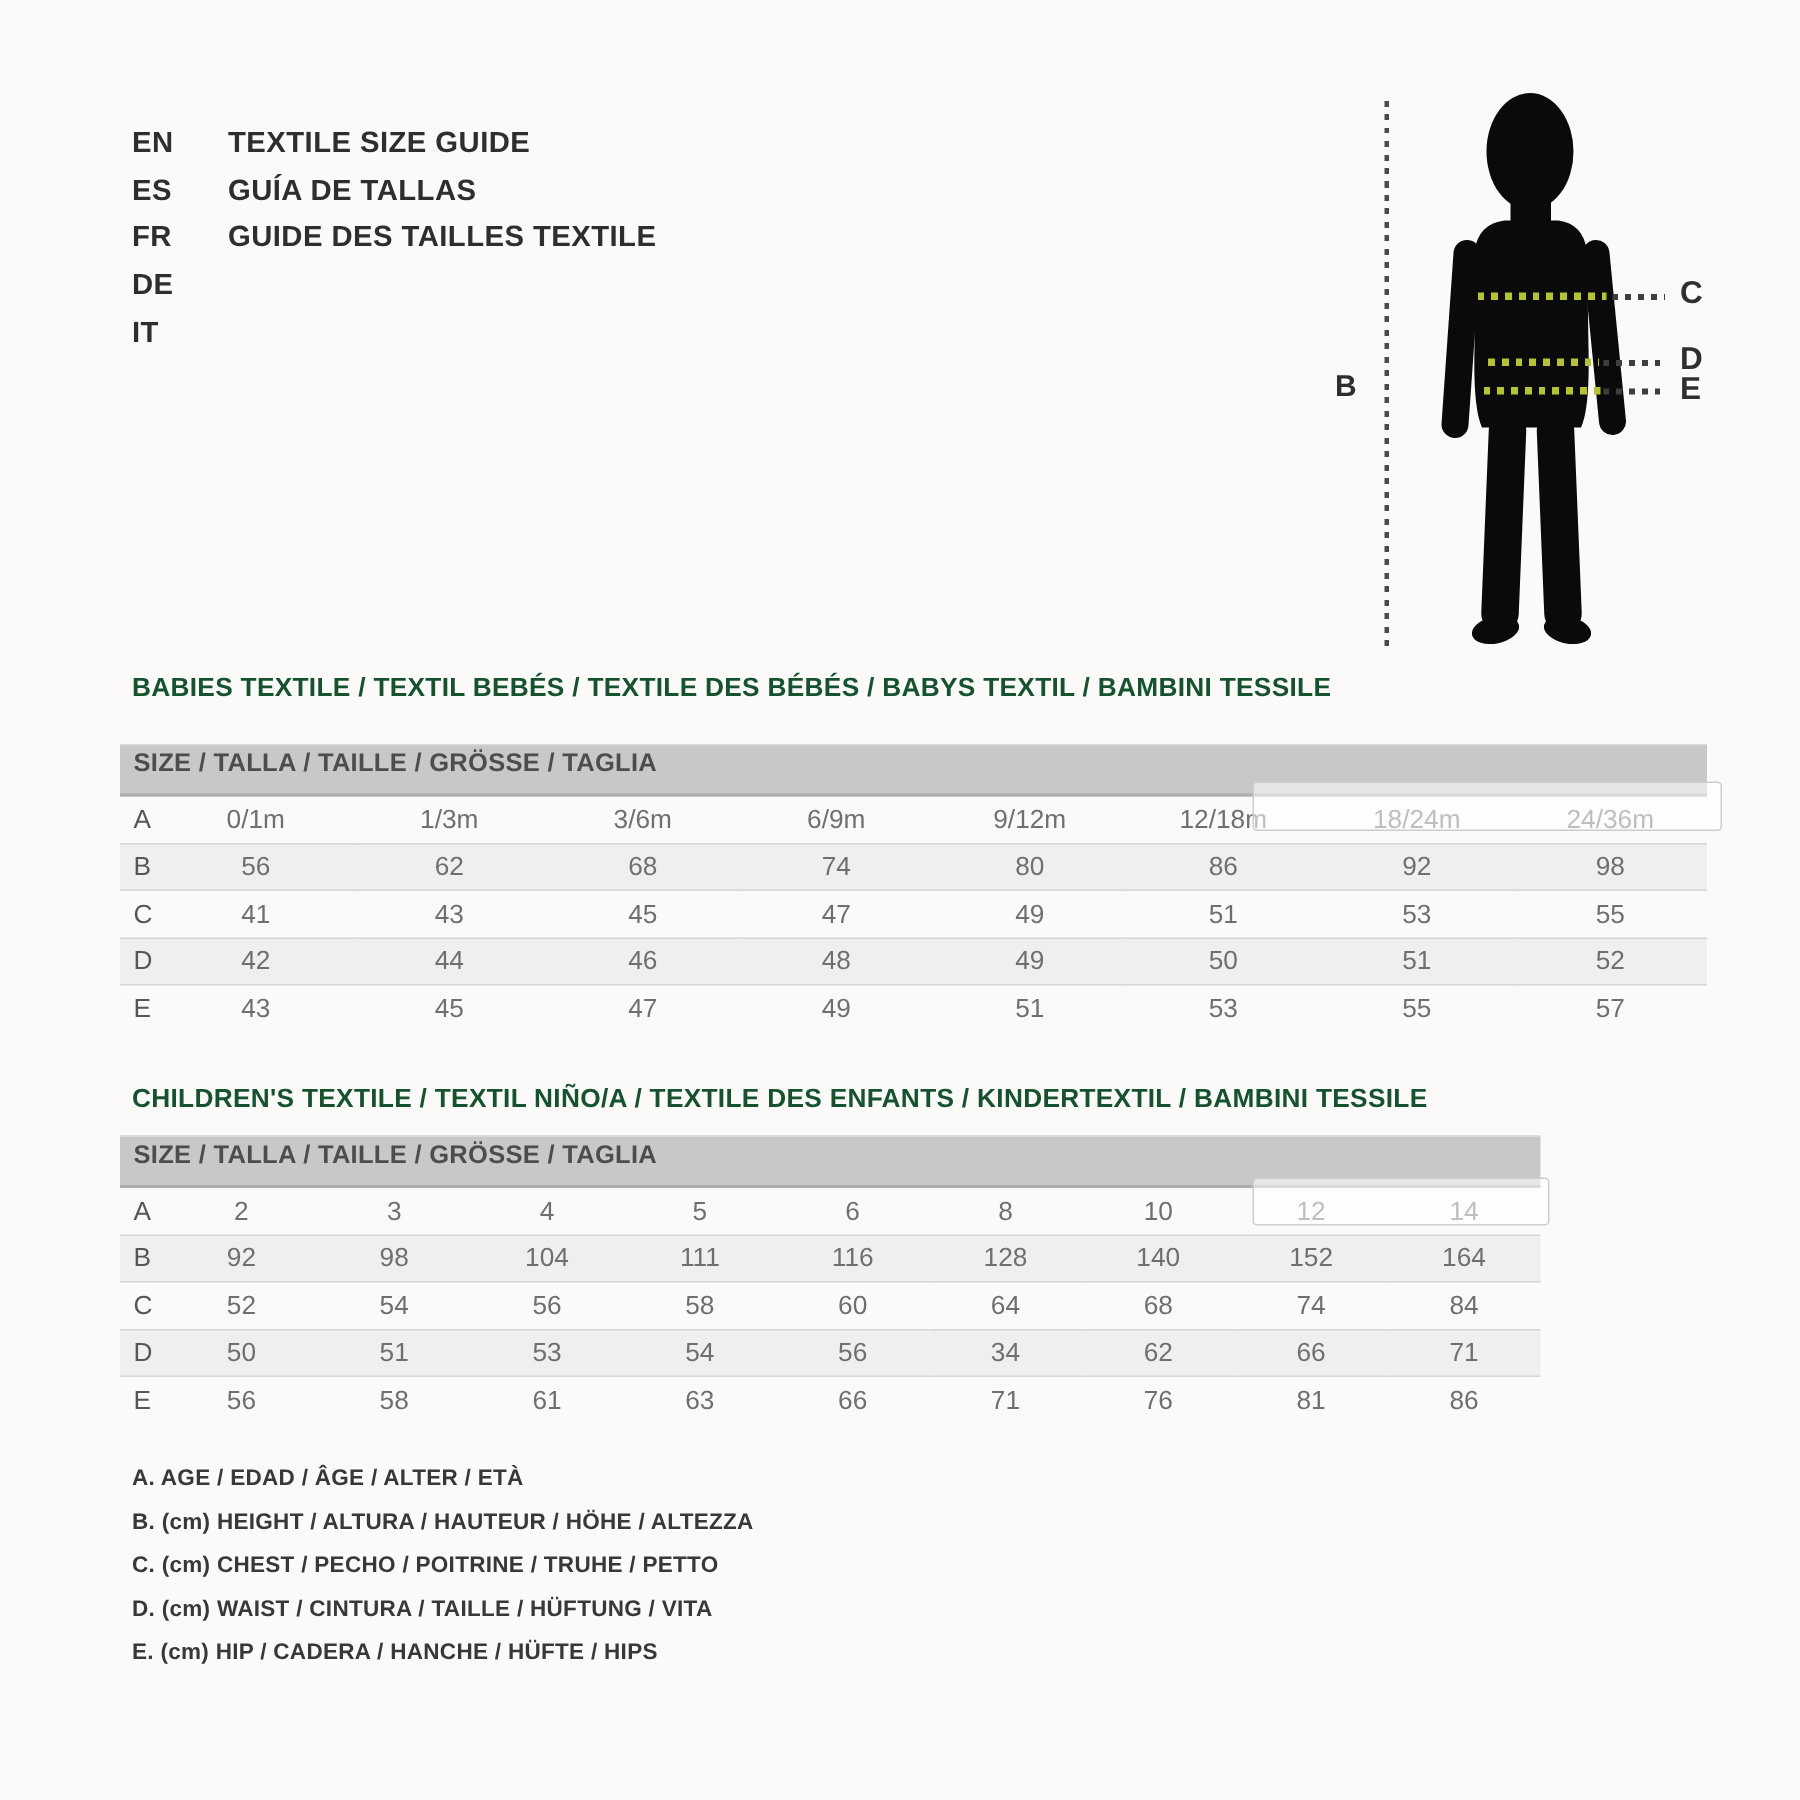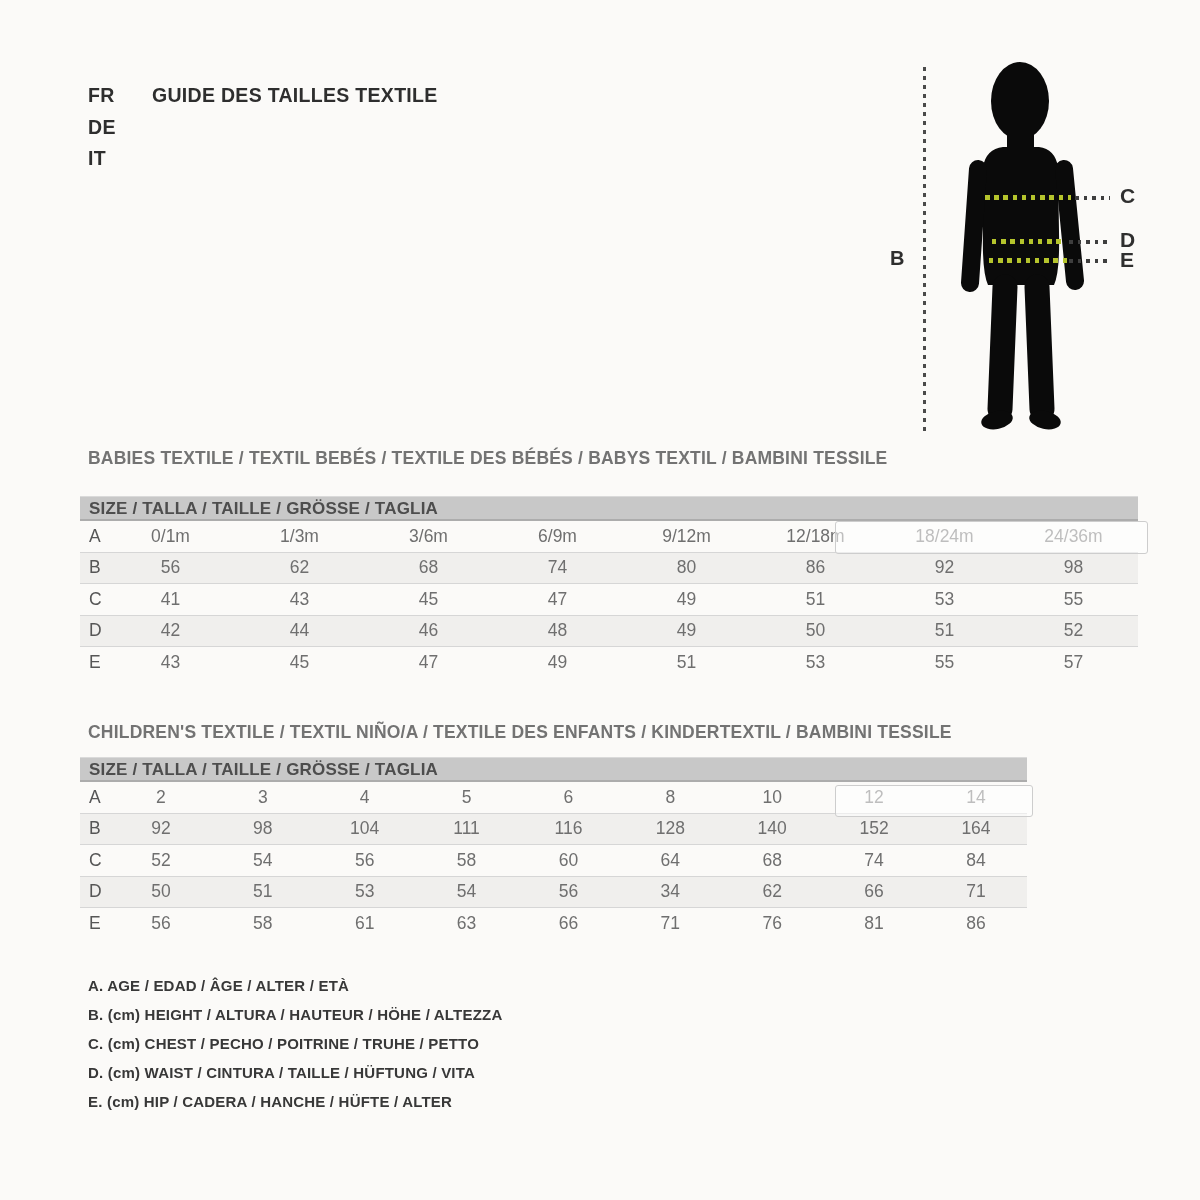--- a/index.html
+++ b/index.html
@@ -23,25 +23,25 @@
              font-size:20px; font-weight:600; color:#2e2e2e; }
   .sil { position:absolute; left:953px; top:57px; width:140px; height:380px; }
   .dots-green { position:absolute; height:4.5px;
                 background:repeating-linear-gradient(to right,var(--dot,#b5c42c) 0 4.5px,transparent 4.5px 9.2px); }
   .dots-dark { position:absolute; height:3.6px;
                background:repeating-linear-gradient(to right,#3e3e3e 0 3.6px,transparent 3.6px 8.6px); }
   .measure-label { position:absolute; font-size:21px; font-weight:600; color:#2f2f2f; }
 
   
   .section-title { position:absolute; font-size:17.5px; font-weight:700;
-                   color:#737373; letter-spacing:.2px; white-space:nowrap; }
+                   color:#14532d; letter-spacing:.2px; white-space:nowrap; }
 
   
   .size-table-wrap { position:absolute; }
-  .table-header-bar { height:25px; box-sizing:border-box; background:#c8c8c8;
+  .table-header-bar { height:35px; box-sizing:border-box; background:#c8c8c8;
                       border-top:1px solid #dadada; border-bottom:2px solid #acacac;
                       font-size:17px; font-weight:700; color:#4d4d4d;
                       line-height:23px; padding-left:9px; letter-spacing:.2px; }
   table.size-table { width:100%; border-collapse:collapse; table-layout:fixed; }
   .size-table td, .size-table th { height:30.5px; padding:0; font-size:17.5px;
                                    font-weight:400; color:#6f6f6f; text-align:center; }
   .size-table tbody th { text-align:left; padding-left:9px; color:#565656; }
   .size-table tbody tr:nth-child(even) { background:#f0efed; }
   .size-table tbody tr + tr { border-top:1px solid #d6d6d6; }
 
@@ -52,20 +52,28 @@
   .legend { position:absolute; left:88px; top:971px; }
   .legend-line { height:29px; display:flex; align-items:center;
                  font-size:15px; font-weight:700; color:#383838; letter-spacing:.2px; }
 </style>
 </head>
 <body>
 
 <div class="page">
 
   <div class="lang-block">
+    <div class="lang-row">
+      <span class="lang-code">EN</span>
+      <span class="lang-label">TEXTILE SIZE GUIDE</span>
+    </div>
+    <div class="lang-row">
+      <span class="lang-code">ES</span>
+      <span class="lang-label">GUÍA DE TALLAS</span>
+    </div>
     <div class="lang-row">
       <span class="lang-code">FR</span>
       <span class="lang-label">GUIDE DES TAILLES TEXTILE</span>
     </div>
     <div class="lang-row">
       <span class="lang-code">DE</span>
     </div>
     <div class="lang-row">
       <span class="lang-code">IT</span>
     </div>
@@ -241,16 +249,16 @@
         </tbody>
     </table>
   </div>
   <div class="highlight-box" style="left:835px; top:785px; width:196px; height:30px;"></div>
 
   <div class="legend">
     <div class="legend-line">A. AGE / EDAD / ÂGE / ALTER / ETÀ</div>
     <div class="legend-line">B. (cm) HEIGHT / ALTURA / HAUTEUR / HÖHE / ALTEZZA</div>
     <div class="legend-line">C. (cm) CHEST / PECHO / POITRINE / TRUHE / PETTO</div>
     <div class="legend-line">D. (cm) WAIST / CINTURA / TAILLE / HÜFTUNG / VITA</div>
-    <div class="legend-line">E. (cm) HIP / CADERA / HANCHE / HÜFTE / ALTER</div>
+    <div class="legend-line">E. (cm) HIP / CADERA / HANCHE / HÜFTE / HIPS</div>
   </div>
 
 </div>
 
 </body></html>

